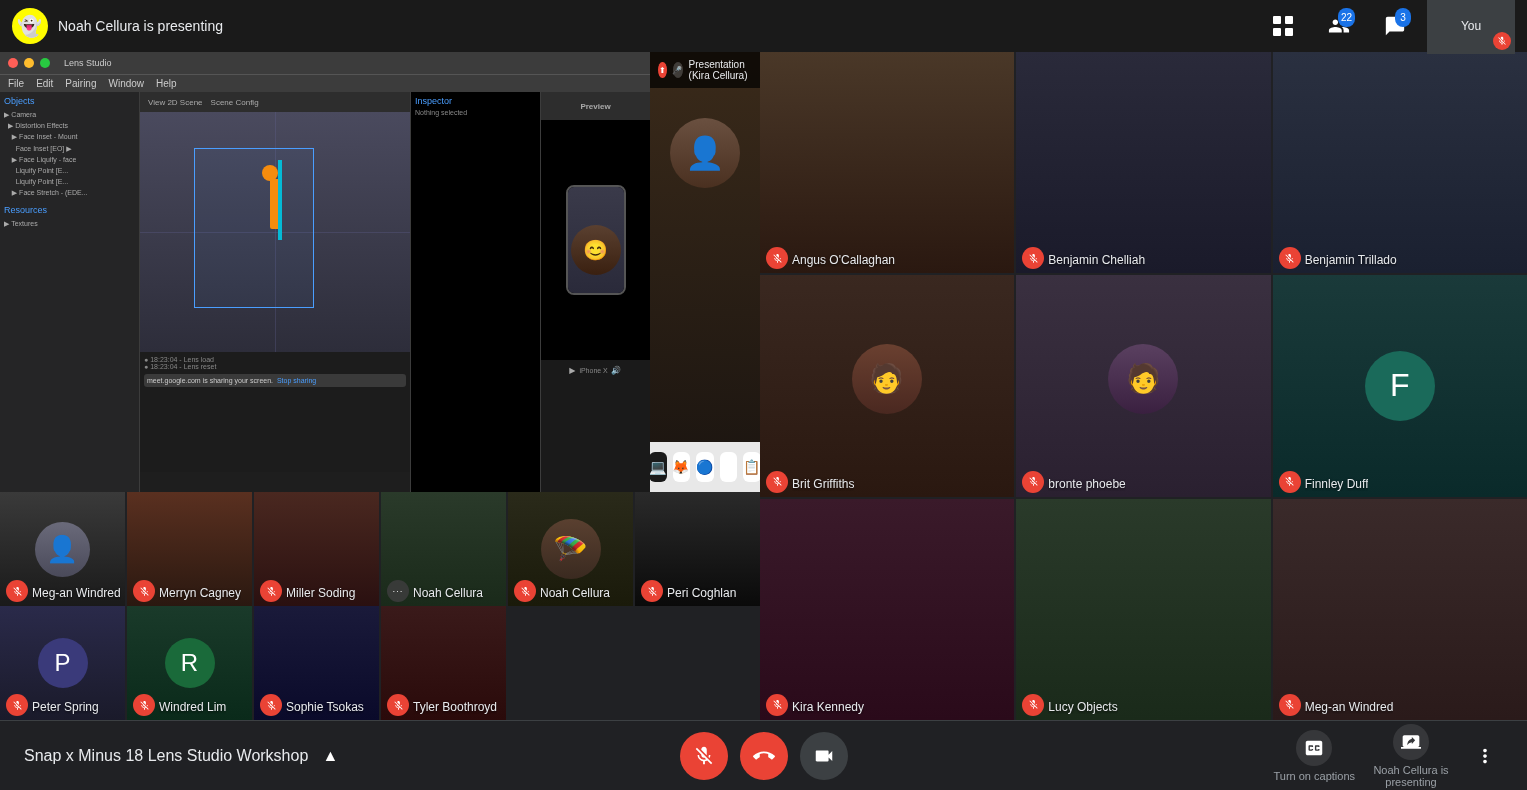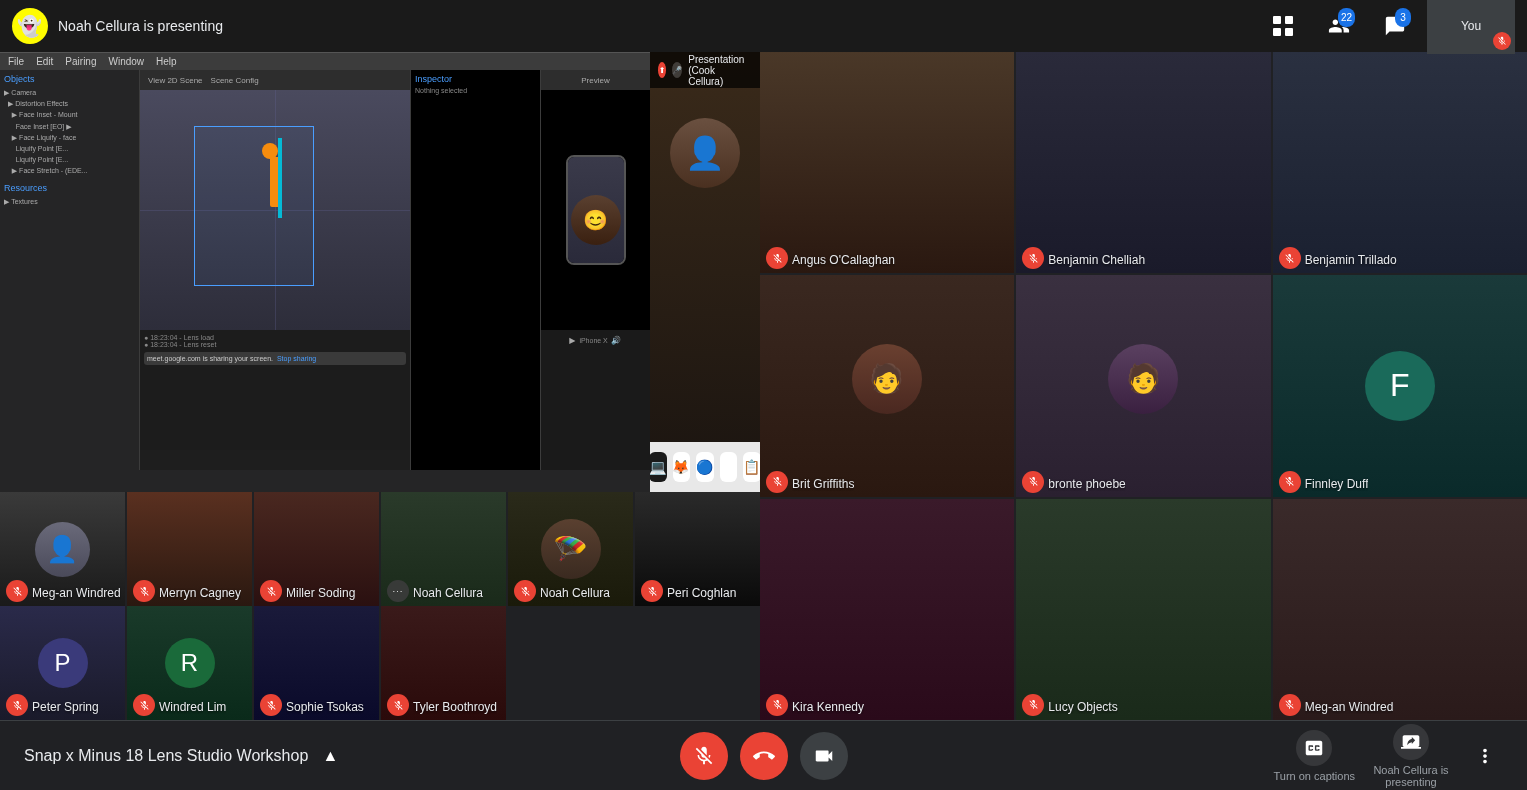--- a/index.html
+++ b/index.html
@@ -529,20 +529,26 @@
 </div>
 
 <div class="main-content">
 
   <div class="left-panel">
 
     <div class="presentation-area">
       <div class="presentation-screen">
 
         <div class="lens-studio-mockup">
+          <div class="ls-titlebar">
+            <div class="ls-dot red"></div>
+            <div class="ls-dot yellow"></div>
+            <div class="ls-dot green"></div>
+            <span style="margin-left:8px;font-size:9px;color:#ccc;">Lens Studio</span>
+          </div>
           <div class="ls-menubar">
             <span>File</span>
             <span>Edit</span>
             <span>Pairing</span>
             <span>Window</span>
             <span>Help</span>
           </div>
           <div class="ls-body">
             <div class="ls-sidebar">
               <div style="font-size:9px;color:#4a9eff;margin-bottom:3px;">Objects</div>
@@ -584,21 +590,21 @@
                 <div style="margin-top:4px;padding:3px;background:#3a3a3a;border-radius:3px;font-size:7px;color:#ccc;">
                   meet.google.com is sharing your screen. &nbsp;<span style="color:#4a9eff;">Stop sharing</span>
                 </div>
               </div>
             </div>
             <div class="ls-inspector">
               <div style="font-size:9px;color:#4a9eff;margin-bottom:3px;">Inspector</div>
               <div style="font-size:7px;color:#888;">Nothing selected</div>
             </div>
             <div class="ls-preview">
-              <div style="height:20px;background:#2d2d2d;display:flex;align-items:center;justify-content:center;font-size:8px;color:#aaa;">Preview</div>
+              <div style="height:28px;background:#2d2d2d;display:flex;align-items:center;justify-content:center;font-size:8px;color:#aaa;font-weight:bold;">Preview</div>
               <div class="ls-preview-screen">
                 <div class="ls-phone-preview">
                   <div class="ls-face-filter">
 
                     <div style="width:50px;height:50px;border-radius:50%;background:linear-gradient(180deg,#5a4030,#3a2010);display:flex;align-items:center;justify-content:center;margin-top:20px;">
                       <span style="font-size:20px;">😊</span>
                     </div>
                   </div>
                 </div>
               </div>
@@ -633,21 +639,21 @@
               <span style="font-size:14px;">🗓</span>
             </div>
             <div style="width:30px;height:30px;border-radius:6px;background:#fff;display:flex;align-items:center;justify-content:center;">
               <span style="font-size:14px;">📋</span>
             </div>
           </div>
 
           <div style="position:absolute;top:0;left:0;right:0;height:36px;background:rgba(0,0,0,0.7);display:flex;align-items:center;padding:0 8px;gap:6px;">
             <div style="width:16px;height:16px;background:#ea4335;border-radius:50%;display:flex;align-items:center;justify-content:center;font-size:8px;">⬆</div>
             <div style="width:16px;height:16px;background:rgba(255,255,255,0.2);border-radius:50%;display:flex;align-items:center;justify-content:center;font-size:8px;">🎤</div>
-            <span style="font-size:10px;color:#e8eaed;">Presentation (Cook Cellura)</span>
+            <span style="font-size:10px;color:#e8eaed;">Presentation (Kira Cellura)</span>
           </div>
         </div>
       </div>
     </div>
 
     <div class="lower-section">
 
       <div class="mid-row">
 
         <div class="participant-tile has-video">

